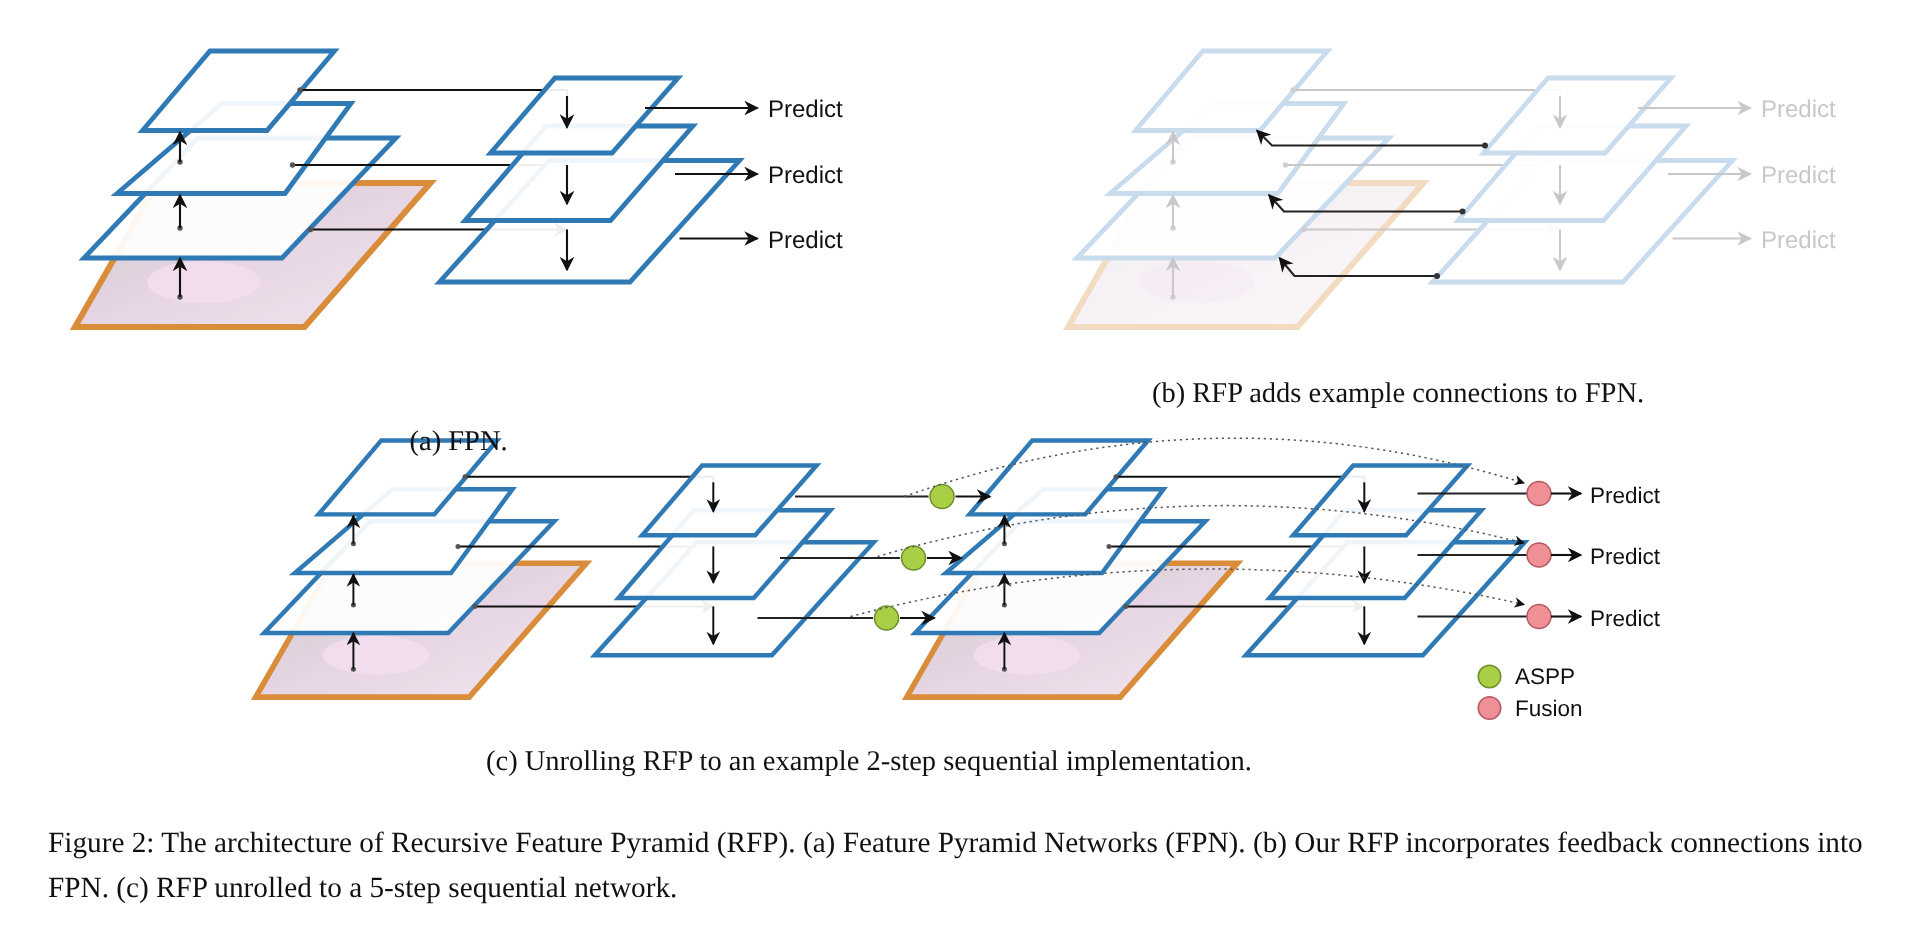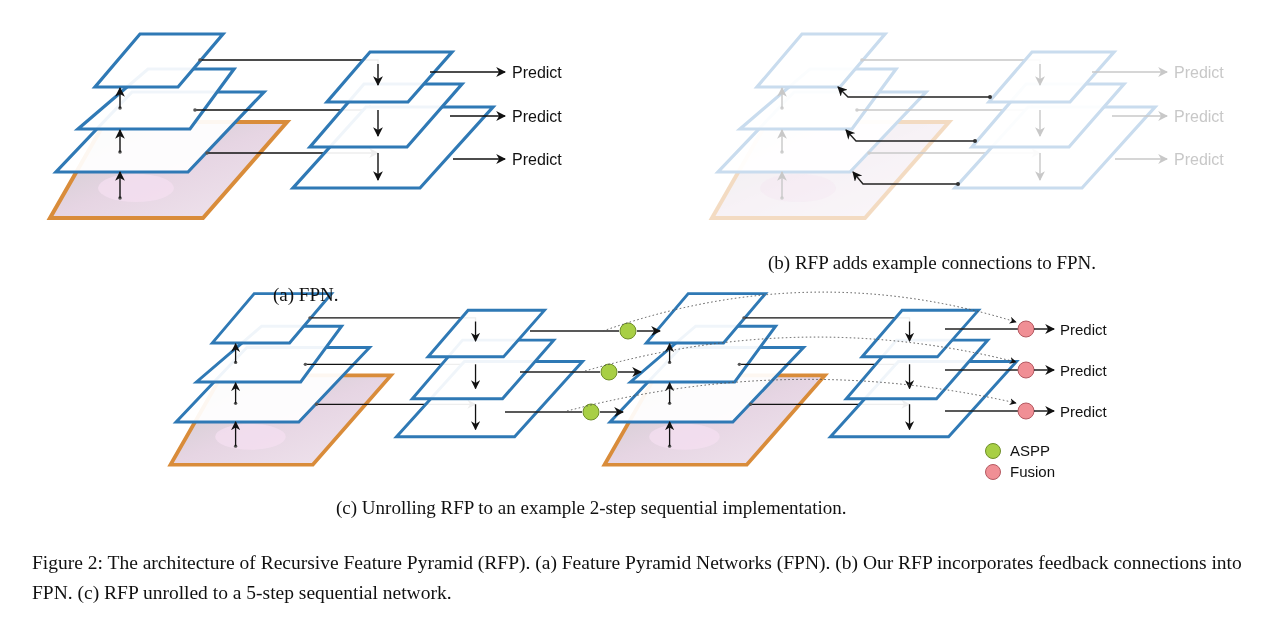--- a/index.html
+++ b/index.html
@@ -190,14 +190,14 @@
   <g id="legend">
       <circle cx="993" cy="451" r="7.5" fill="#a8cf45" stroke="#6f8f2a" stroke-width="1"></circle>
       <text x="1010" y="456" font-size="15" fill="#111">ASPP</text>
       <circle cx="993" cy="472" r="7.5" fill="#f08f95" stroke="#b55a62" stroke-width="1"></circle>
       <text x="1010" y="477" font-size="15" fill="#111">Fusion</text>
     </g>
 </svg>
 
 <div class="caption sub" style="left:273px; top:252px;margin-top:32px;">(a) FPN.</div>
 <div class="caption sub" style="left:768px; top:252px;">(b) RFP adds example connections to FPN.</div>
-<div class="caption sub" style="left:336px; top:497px;">(c) Unrolling RFP to an example 2-step sequential implementation.</div>
+<div class="caption sub" style="left:324px; top:497px;">(c) Unrolling RFP to an example 2-step sequential implementation.</div>
 <div class="caption main-cap">Figure 2: The architecture of Recursive Feature Pyramid (RFP). (a) Feature Pyramid Networks (FPN). (b) Our RFP incorporates feedback connections into FPN. (c) RFP unrolled to a 5-step sequential network.</div>
 
 </body></html>

